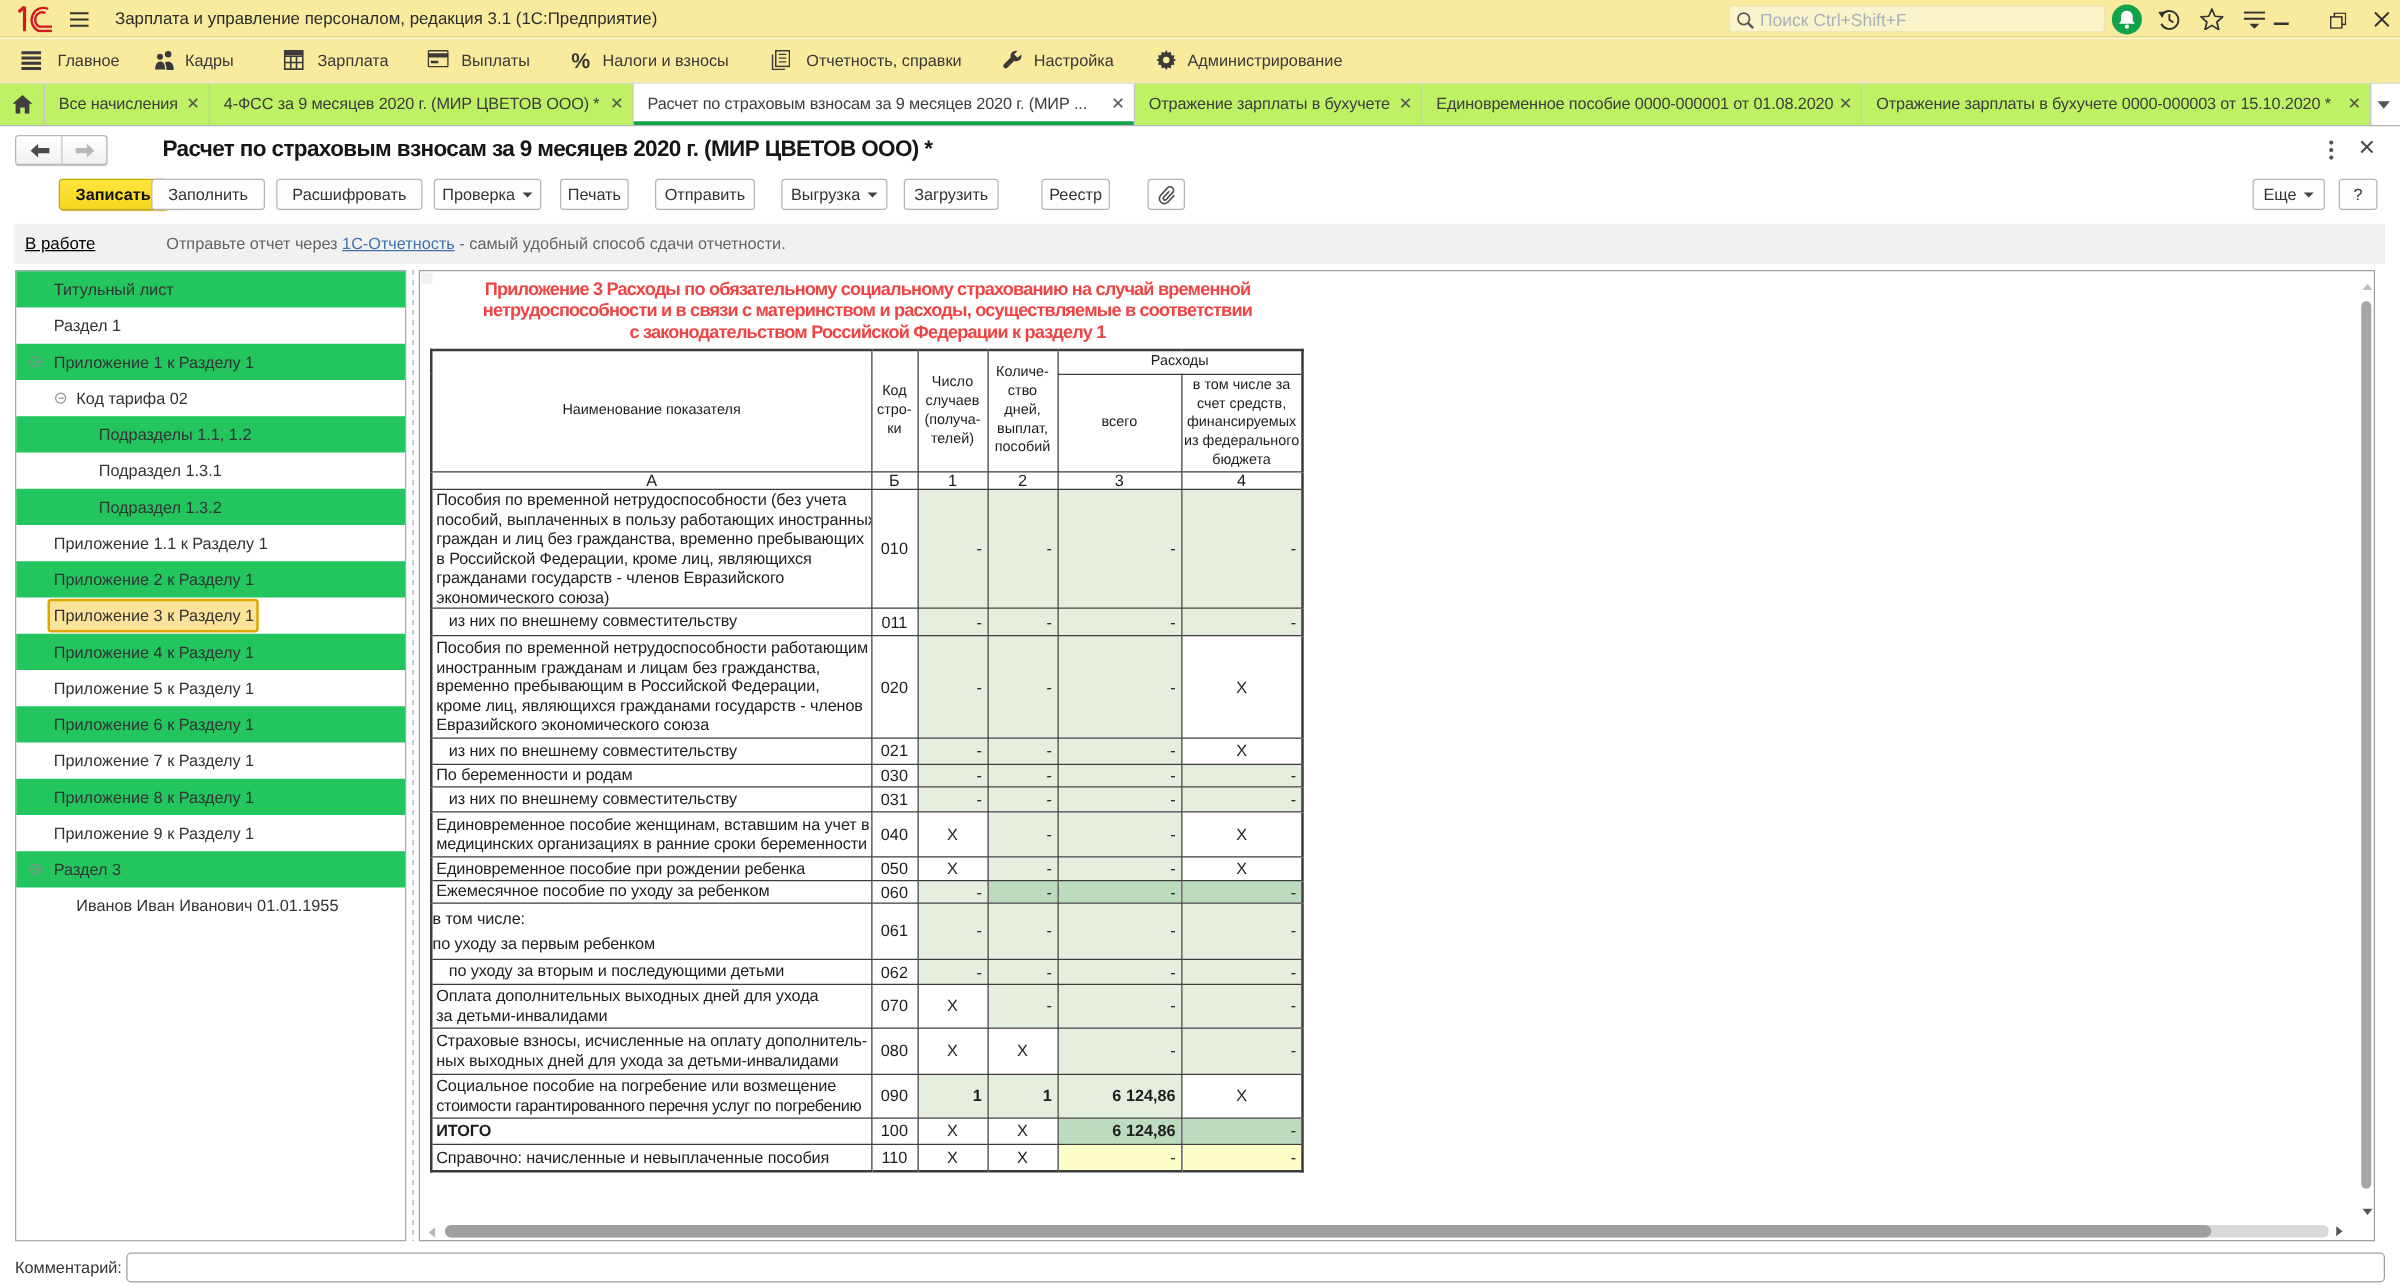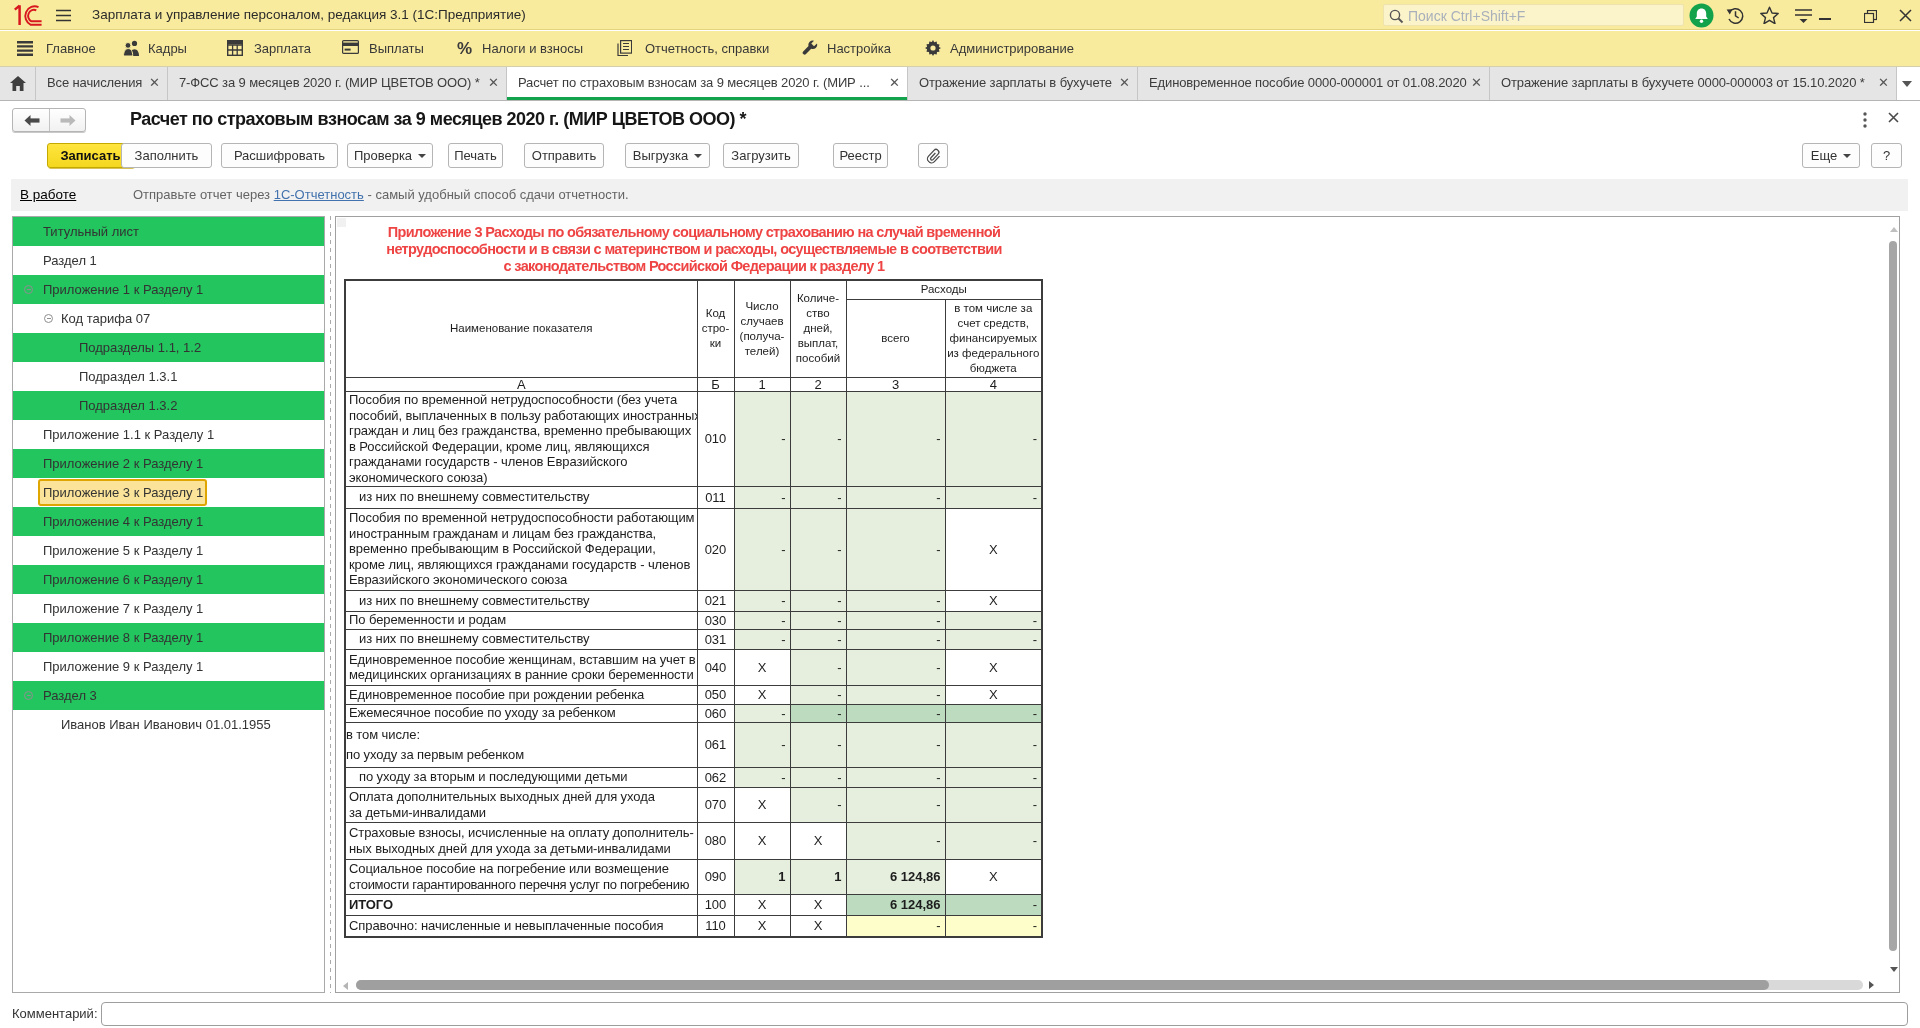--- a/index.html
+++ b/index.html
@@ -16,21 +16,21 @@
 #searchbox span { position:absolute; left:24px; top:3px; font-size:14px; color:#a9b0ba; }
 
 
 #menubar { position:absolute; left:0; top:31px; width:1920px; height:35px; background:#f9eb9e; }
 .mitem { position:absolute; top:10px; font-size:13px; color:#383838; }
 .micon { position:absolute; top:9px; }
 
 
 #tabbar { position:absolute; left:0; top:66px; width:1920px; height:35px;
   background:#fff; border-top:1px solid #d6cfae; border-bottom:1px solid #b5b5b5; }
-.tab { position:absolute; top:0; height:33px; background:#e5e5e5;
+.tab { position:absolute; top:0; height:33px; background:#bef264;
   border-right:1px solid #c6c6c6; font-size:13px; color:#3c3c3c; }
 .tab .lbl { position:absolute; top:8px; white-space:nowrap; overflow:hidden; letter-spacing:-0.12px; }
 .tab .x { position:absolute; top:8px; font-size:13px; color:#555; }
 .tab.active { background:#fff; }
 .tab.active:after { content:""; position:absolute; left:0; right:0; bottom:0; height:3px; background:#12a34c; }
 
 
 #navbtns { position:absolute; left:12px; top:108px; width:74px; height:24px;
   background:linear-gradient(#fff,#f1f1f1); border:1px solid #b5b5b5; border-radius:3px;
   box-shadow:0 1px 0 #c9c9c9; }
@@ -200,21 +200,21 @@
     <div class="tab" style="left: 0px; width: 36px;">
       <svg style="position:absolute;left:10px;top:9px" width="16" height="15" viewBox="0 0 16 15">
         <path d="M8 0 L16 7 H13.5 V15 H9.8 V10 H6.2 V15 H2.5 V7 H0 Z" fill="#3f3f3f"></path>
       </svg>
     </div>
     <div class="tab" style="left: 36px; width: 132px;">
       <span class="lbl" style="left:11px;right:16px">Все начисления</span>
       <span class="x" style="right:7px">✕</span>
     </div>
     <div class="tab" style="left: 168px; width: 339px;">
-      <span class="lbl" style="left:11px;right:16px">7-ФСС за 9 месяцев 2020 г. (МИР ЦВЕТОВ ООО) *</span>
+      <span class="lbl" style="left:11px;right:16px">4-ФСС за 9 месяцев 2020 г. (МИР ЦВЕТОВ ООО) *</span>
       <span class="x" style="right:7px">✕</span>
     </div>
     <div class="tab active" style="left: 507px; width: 401px;">
       <span class="lbl" style="left:11px;right:16px">Расчет по страховым взносам за 9 месяцев 2020 г. (МИР ...</span>
       <span class="x" style="right:7px">✕</span>
     </div>
     <div class="tab" style="left: 908px; width: 230px;">
       <span class="lbl" style="left:11px;right:16px">Отражение зарплаты в бухучете</span>
       <span class="x" style="right:7px">✕</span>
     </div>
@@ -264,21 +264,21 @@
     </div>
     <div class="trow">
       <span class="t" style="left:30px">Раздел 1</span>
     </div>
     <div class="trow g">
       <span class="exp" style="left:11px"></span>
       <span class="t" style="left:30px">Приложение 1 к Разделу 1</span>
     </div>
     <div class="trow">
       <span class="exp" style="left:31px"></span>
-      <span class="t" style="left:48px">Код тарифа 07</span>
+      <span class="t" style="left:48px">Код тарифа 02</span>
     </div>
     <div class="trow g">
       <span class="t" style="left:66px">Подразделы 1.1, 1.2</span>
     </div>
     <div class="trow">
       <span class="t" style="left:66px">Подраздел 1.3.1</span>
     </div>
     <div class="trow g">
       <span class="t" style="left:66px">Подраздел 1.3.2</span>
     </div>

